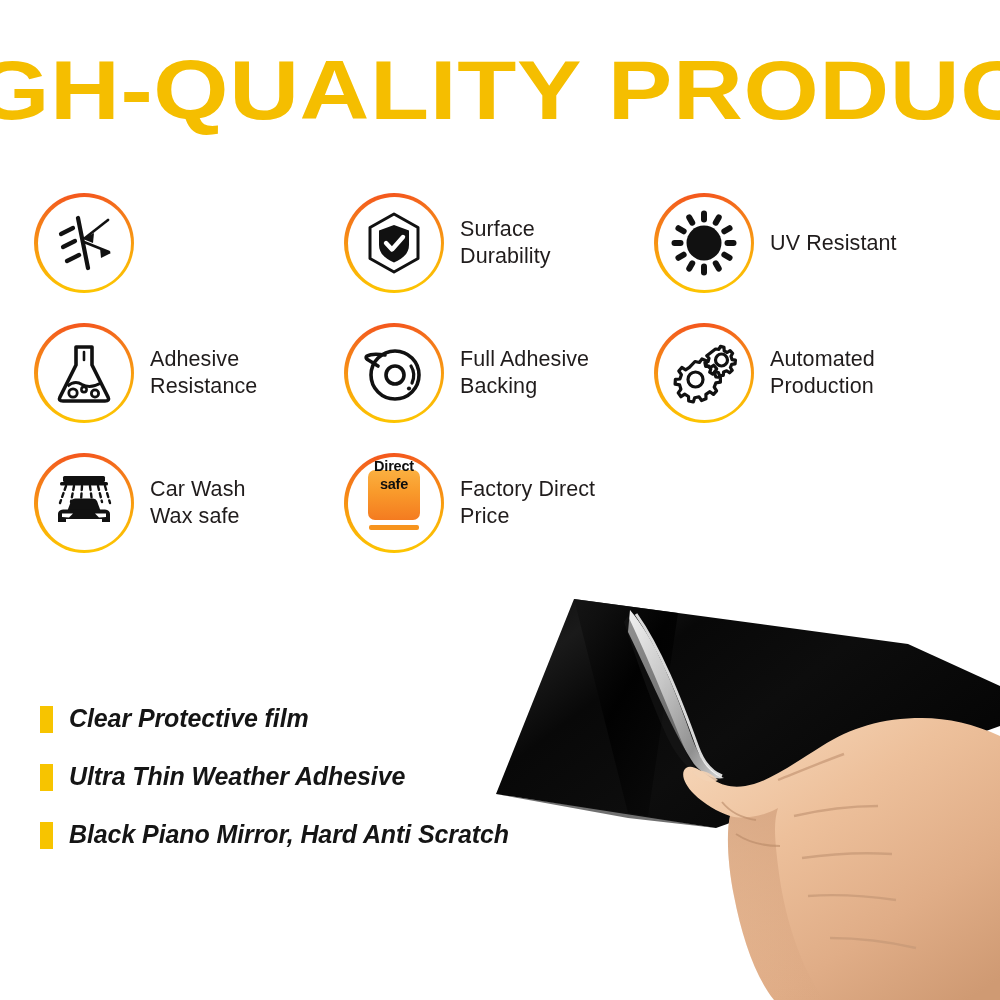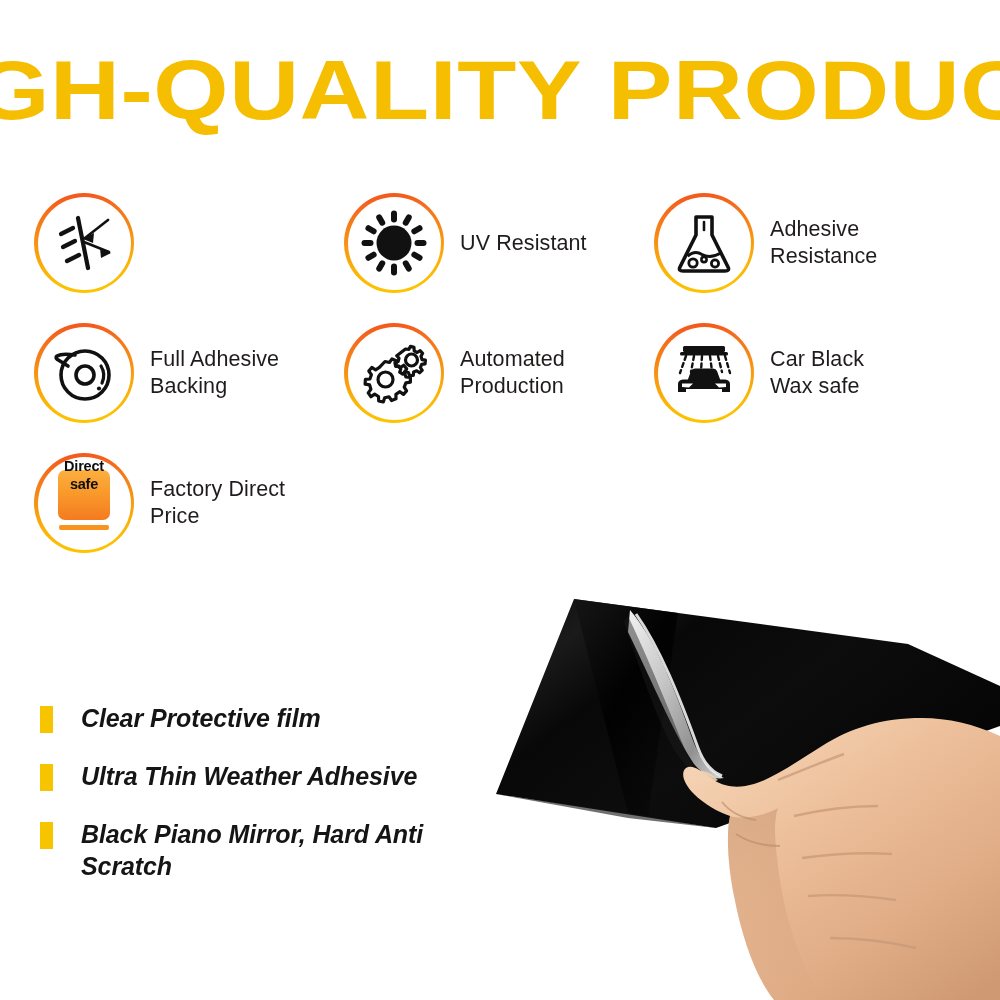--- a/index.html
+++ b/index.html
@@ -112,21 +112,21 @@
 
   
   #bullets {
     position: absolute;
     top: 702px; left: 40px;
     width: 470px;
   }
   .bullet {
     display: flex;
     align-items: flex-start;
-    gap: 28px;
+    gap: 16px;
     margin-bottom: 26px;
   }
   .bullet-marker {
     flex: 0 0 auto;
     width: 13px; height: 27px;
     background: #F7C400;
     margin-top: 4px;
   }
   .bullet-text {
     font-size: 25px;
@@ -168,20 +168,31 @@
           <g stroke="#111" stroke-width="2.6" stroke-linecap="round" fill="none">
             <line x1="55" y1="8" x2="32" y2="26"></line>
             <line x1="31" y1="30" x2="56" y2="40"></line>
           </g>
           <polygon points="30,27 41,21 40,31" fill="#111"></polygon>
           <polygon points="58,41 47,36 48,46" fill="#111"></polygon>
         </svg>
       </div>
     </div>
 
+    <div class="feature">
+      <div class="ring">
+        <svg width="66" height="66" viewBox="0 0 66 66">
+          <path d="M33 4 L57 17.5 L57 48.5 L33 62 L9 48.5 L9 17.5 Z" fill="none" stroke="#111" stroke-width="3" stroke-linejoin="round"></path>
+          <path d="M33 15 L48 20.5 L48 35 C48 43.5 41.5 49 33 52.5 C24.5 49 18 43.5 18 35 L18 20.5 Z" fill="#111"></path>
+          <polyline points="25,33 31,39.5 42,27" fill="none" stroke="#fff" stroke-width="4.4" stroke-linecap="round" stroke-linejoin="round"></polyline>
+        </svg>
+      </div>
+      <div class="feat-label">Surface
+Durability</div>
+    </div>
 
     <div class="feature">
       <div class="ring">
         <svg width="66" height="66" viewBox="0 0 66 66">
           <circle cx="33" cy="33" r="17.5" fill="#111"></circle>
           <g fill="#111">
             <g transform="rotate(0 33 33)">  
                 <rect x="30" y="0.5" width="6" height="12" rx="3"></rect>
               </g>
             <g transform="rotate(30 33 33)"> 
@@ -284,21 +295,21 @@
             <line x1="49" y1="14" x2="53" y2="30"></line>
             <line x1="56" y1="14" x2="61" y2="31"></line>
           </g>
 
           <path d="M18 40 L22 29 Q23 26.5 26 26.5 L44 26.5 Q47 26.5 48 29 L52 40 Z" fill="#111"></path>
           <path d="M9 42 Q9 38 14 37.5 L56 37.5 Q61 38 61 42 L61 50 L53 50 L53 47 L17 47 L17 50 L9 50 Z" fill="#111"></path>
           <path d="M13 41.5 L24 41.5 L20 45.5 L13 45 Z" fill="#fff"></path>
           <path d="M57 41.5 L46 41.5 L50 45.5 L57 45 Z" fill="#fff"></path>
         </svg>
       </div>
-      <div class="feat-label">Car Black
+      <div class="feat-label">Car Wash
 Wax safe</div>
     </div>
 
     <div class="feature">
       <div class="ring">
         <div class="badge-wrap">
           <div class="badge-box">
             <div class="badge-text"><span>Direct</span><br><span>safe</span></div>
           </div>
           <div class="badge-bar"></div>

